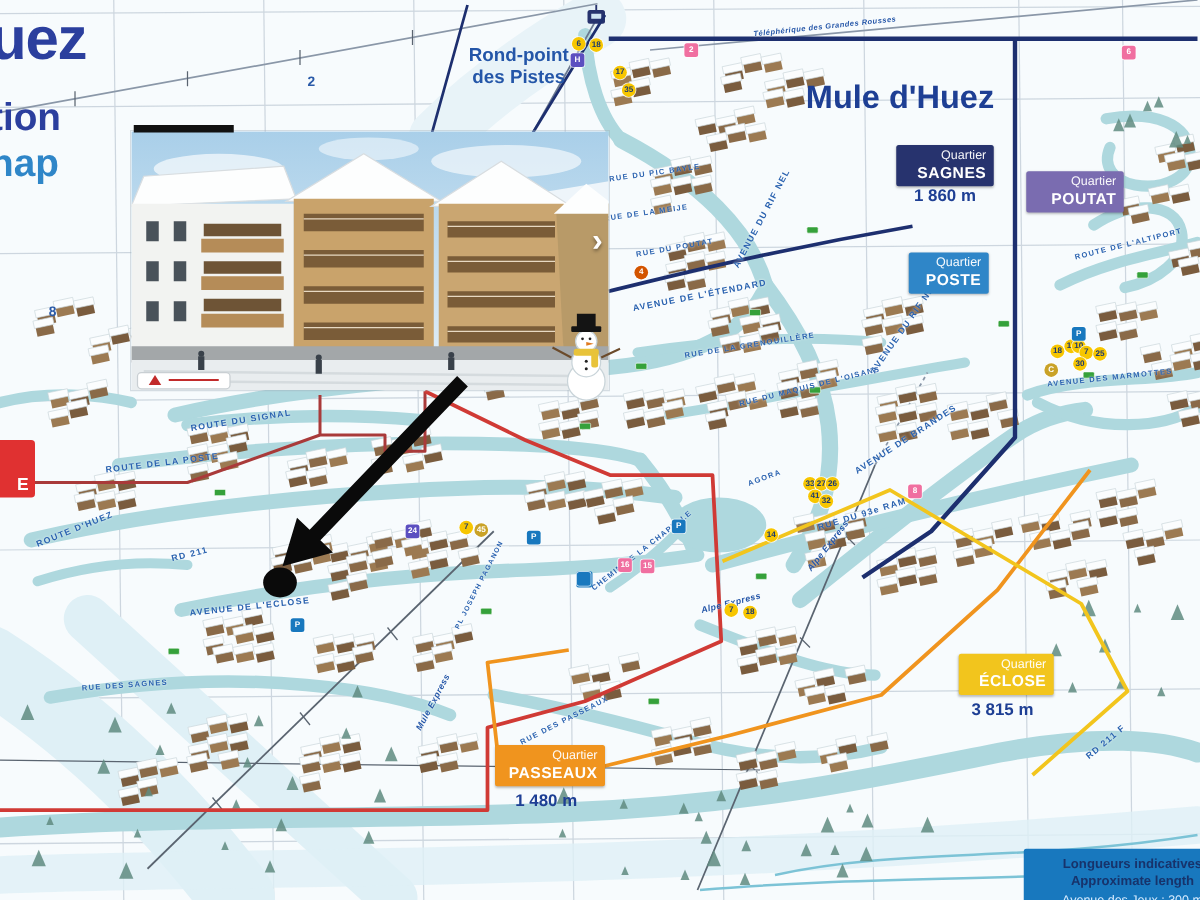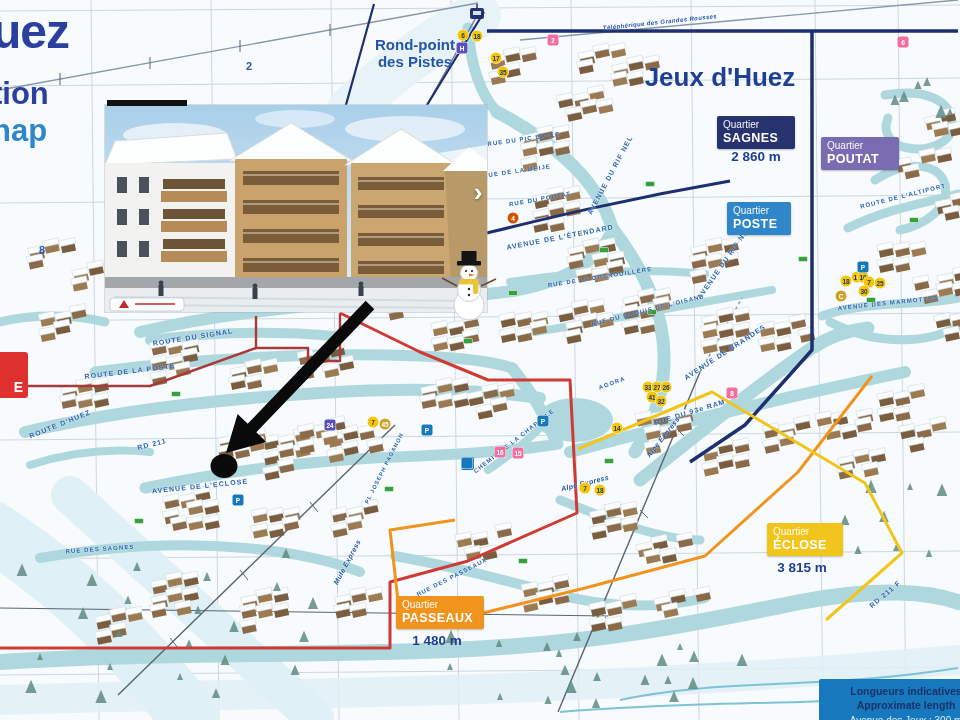--- a/index.html
+++ b/index.html
@@ -25,21 +25,21 @@
   
   #logo{position:absolute;left:-8px;top:8px;color:#2b3f9e;line-height:1}
   #logo .l1{font-size:48px;font-weight:800;letter-spacing:-1px}
   #logo .l2{font-size:31px;font-weight:800;margin-top:22px}
   #logo .l3{font-size:31px;font-weight:800;margin-top:6px;color:#2f86c8}
   #rondpoint{position:absolute;left:340px;top:36px;width:150px;text-align:center;
              color:#2456a8;font-size:15px;font-weight:bold;line-height:1.15}
   #maintitle{position:absolute;left:620px;top:62px;width:200px;text-align:center;color:#1e3f94}
   #maintitle .t1{font-size:26px;font-weight:bold}
   #maintitle .t2{font-size:22px;font-weight:bold;margin-top:1px}
-  .qbox{position:absolute;color:#fff;text-align:left;border-radius:2px;line-height:1.2;
+  .qbox{position:absolute;color:#fff;text-align:right;border-radius:2px;line-height:1.2;
         padding:3px 6px;box-shadow:0 1px 2px rgba(0,0,0,.25)}
   .qbox .l1{font-size:10px;opacity:.95}
   .qbox .l2{font-size:12.5px;font-weight:bold;letter-spacing:.4px}
   .qelev{position:absolute;font-weight:bold;color:#1e3f94;font-size:13.5px;text-align:center}
   #legend{position:absolute;left:819px;top:679px;width:158px;background:var(--c-legend,#1878be);
           border-radius:2px;padding:6px 8px;text-align:center;line-height:1.3}
   #legend .g1{font-size:10.5px;font-weight:bold;color:#17336b}
   #legend .g2{font-size:10px;color:#d8ecff;margin-top:2px}
   
   #photo{position:absolute;left:105px;top:105px;width:382px;height:207px;overflow:hidden;
@@ -1041,28 +1041,28 @@
     <div class="l2">tion</div>
     <div class="l3">nap</div>
   </div>
 
   <div id="rondpoint">
     <div>Rond-point</div>
     <div>des Pistes</div>
   </div>
 
   <div id="maintitle">
-    <div class="t1">Jeux d'Huez</div>
+    <div class="t1">Mule d'Huez</div>
   </div>
 
   <div class="qbox" style="left:717px;top:116px;width:66px;background:var(--c-cognet)">
     <div class="l1">Quartier</div>
     <div class="l2">SAGNES</div>
   </div>
-  <div class="qelev" style="left:717px;top:149px;width:78px">2 860 m</div>
+  <div class="qelev" style="left:717px;top:149px;width:78px">1 860 m</div>
 
   <div class="qbox" style="left:821px;top:137px;width:66px;background:var(--c-bergers)">
     <div class="l1">Quartier</div>
     <div class="l2">POUTAT</div>
   </div>
 
   <div class="qbox" style="left:727px;top:202px;width:52px;background:var(--c-jeux)">
     <div class="l1">Quartier</div>
     <div class="l2">POSTE</div>
   </div>

